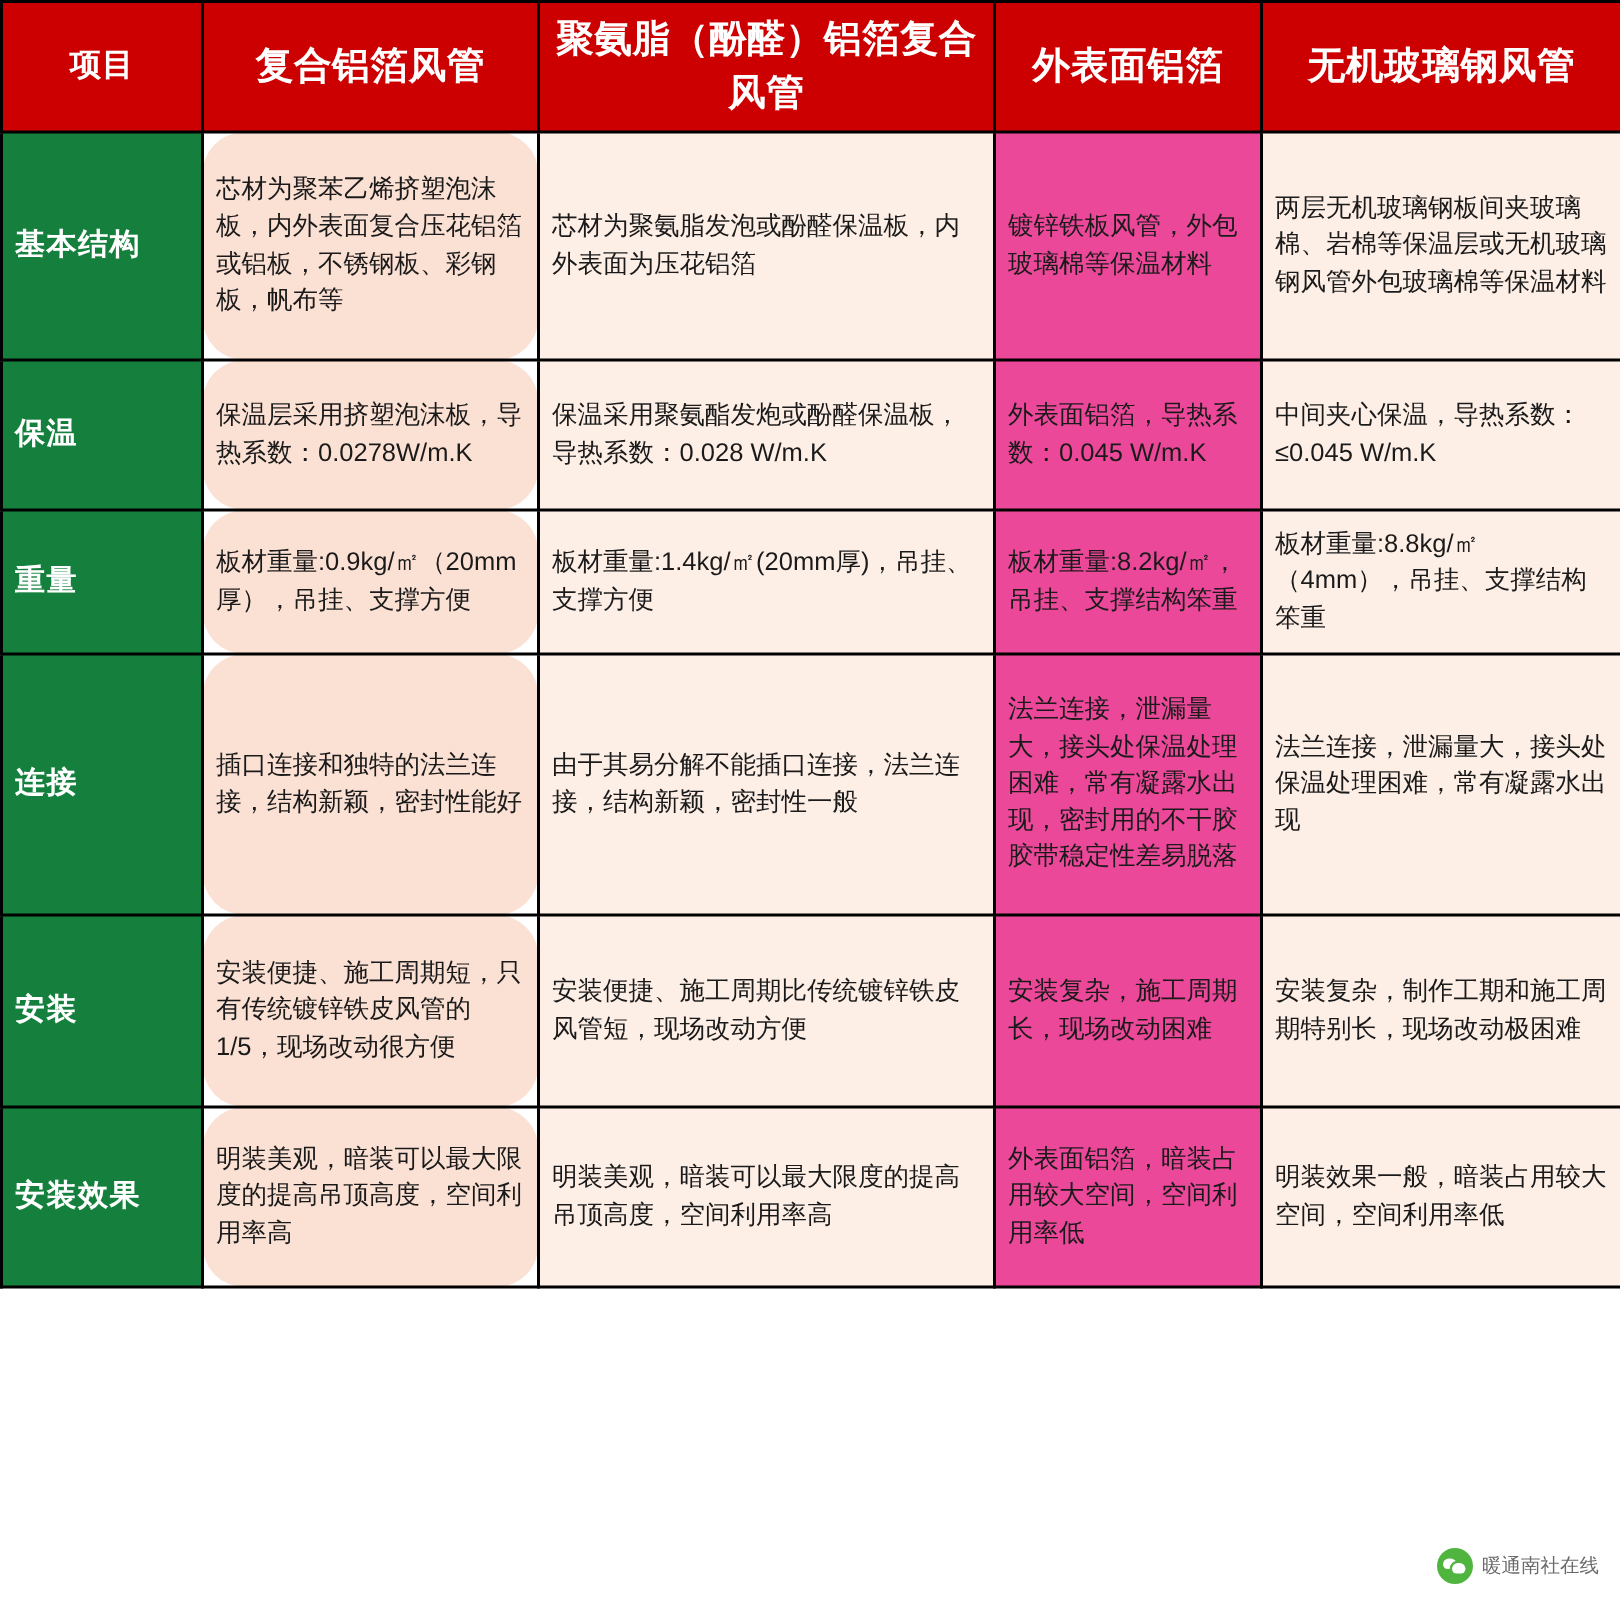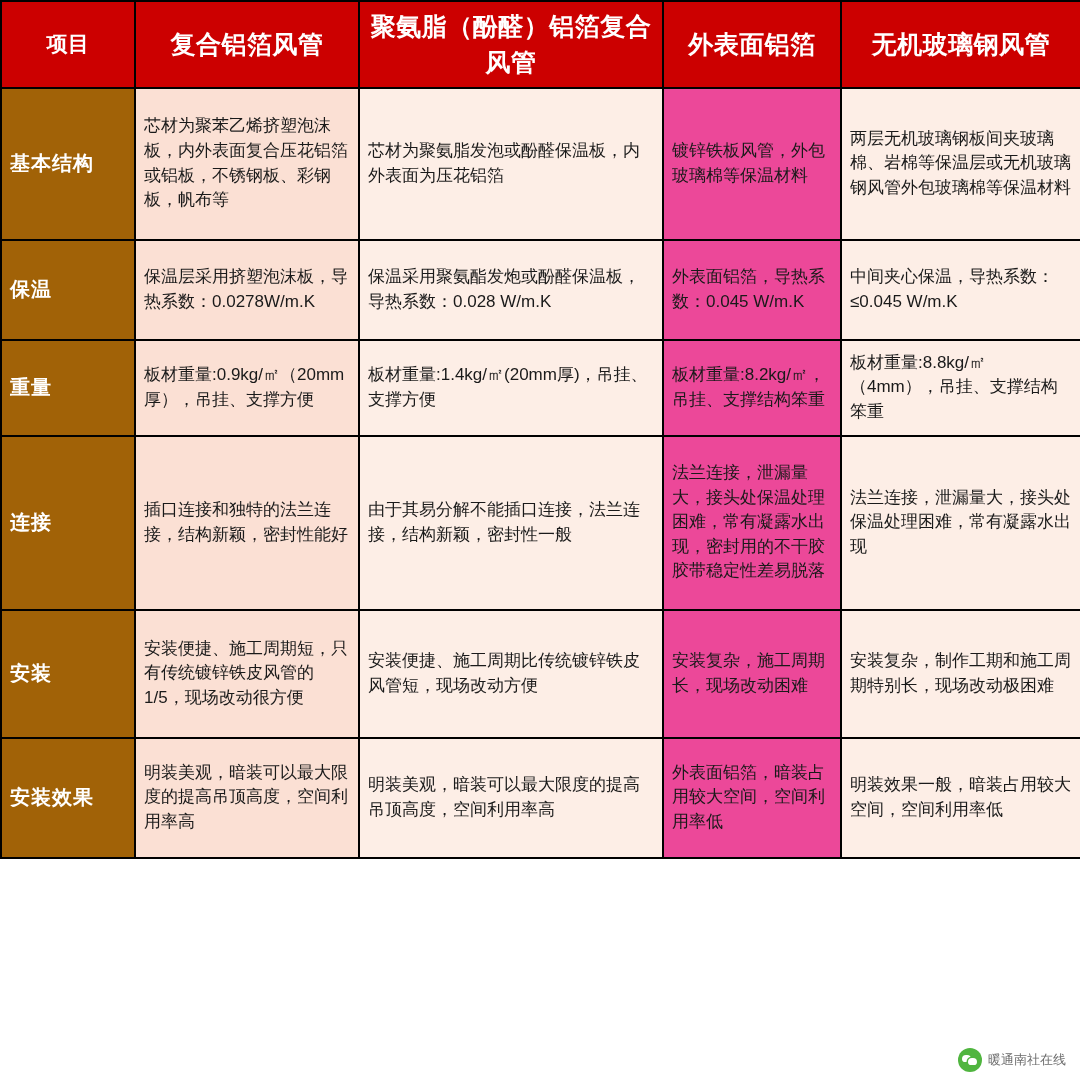--- a/index.html
+++ b/index.html
@@ -41,38 +41,38 @@
     font-size: 25px;
     font-weight: bold;
     height: 48px;
     padding: 4px 6px;
     letter-spacing: 0.5px;
   }
   thead th.first {
     font-size: 21px;
   }
   td.rowhead {
-    background: #a16207;
+    background: #15803d;
     color: #ffffff;
     font-size: 20px;
     font-weight: bold;
     letter-spacing: 1px;
   }
   td.cell {
     font-size: 17px;
     color: #1a1a1a;
   }
-  td.cell.shadeA { background: #fbe0d4; }
+  td.cell.shadeA { background: #fbe0d4; border-radius: 28px; }
   td.cell.shadeB { background: #fdeee6; }
   td.cell.shadeC { background: #ec4899; }
 
   .wm {
     position: absolute;
     right: 14px;
-    bottom: 10px;
+    bottom: 26px;
     display: flex;
     align-items: center;
     gap: 6px;
     opacity: 0.82;
     pointer-events: none;
   }
   .wm .wm-logo {
     width: 24px;
     height: 24px;
     border-radius: 50%;

